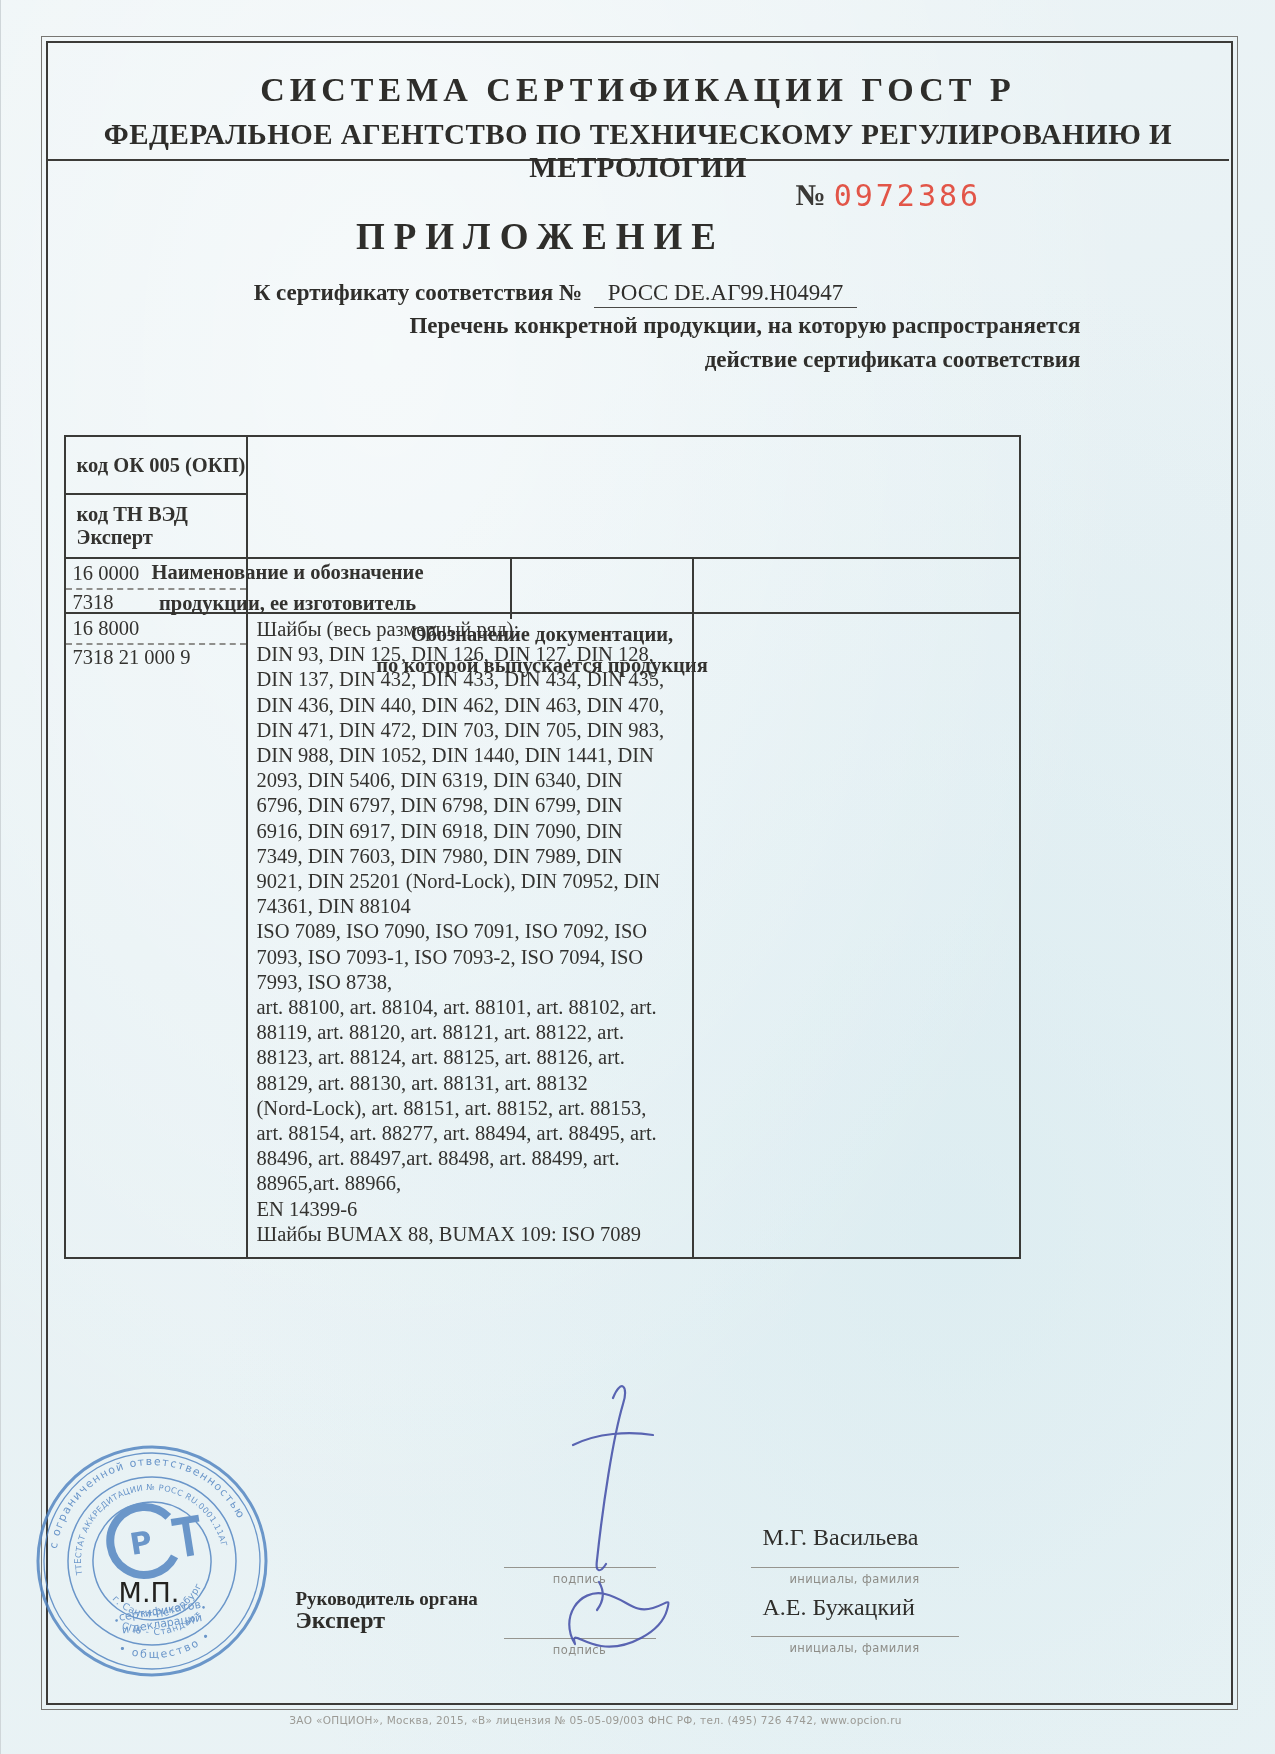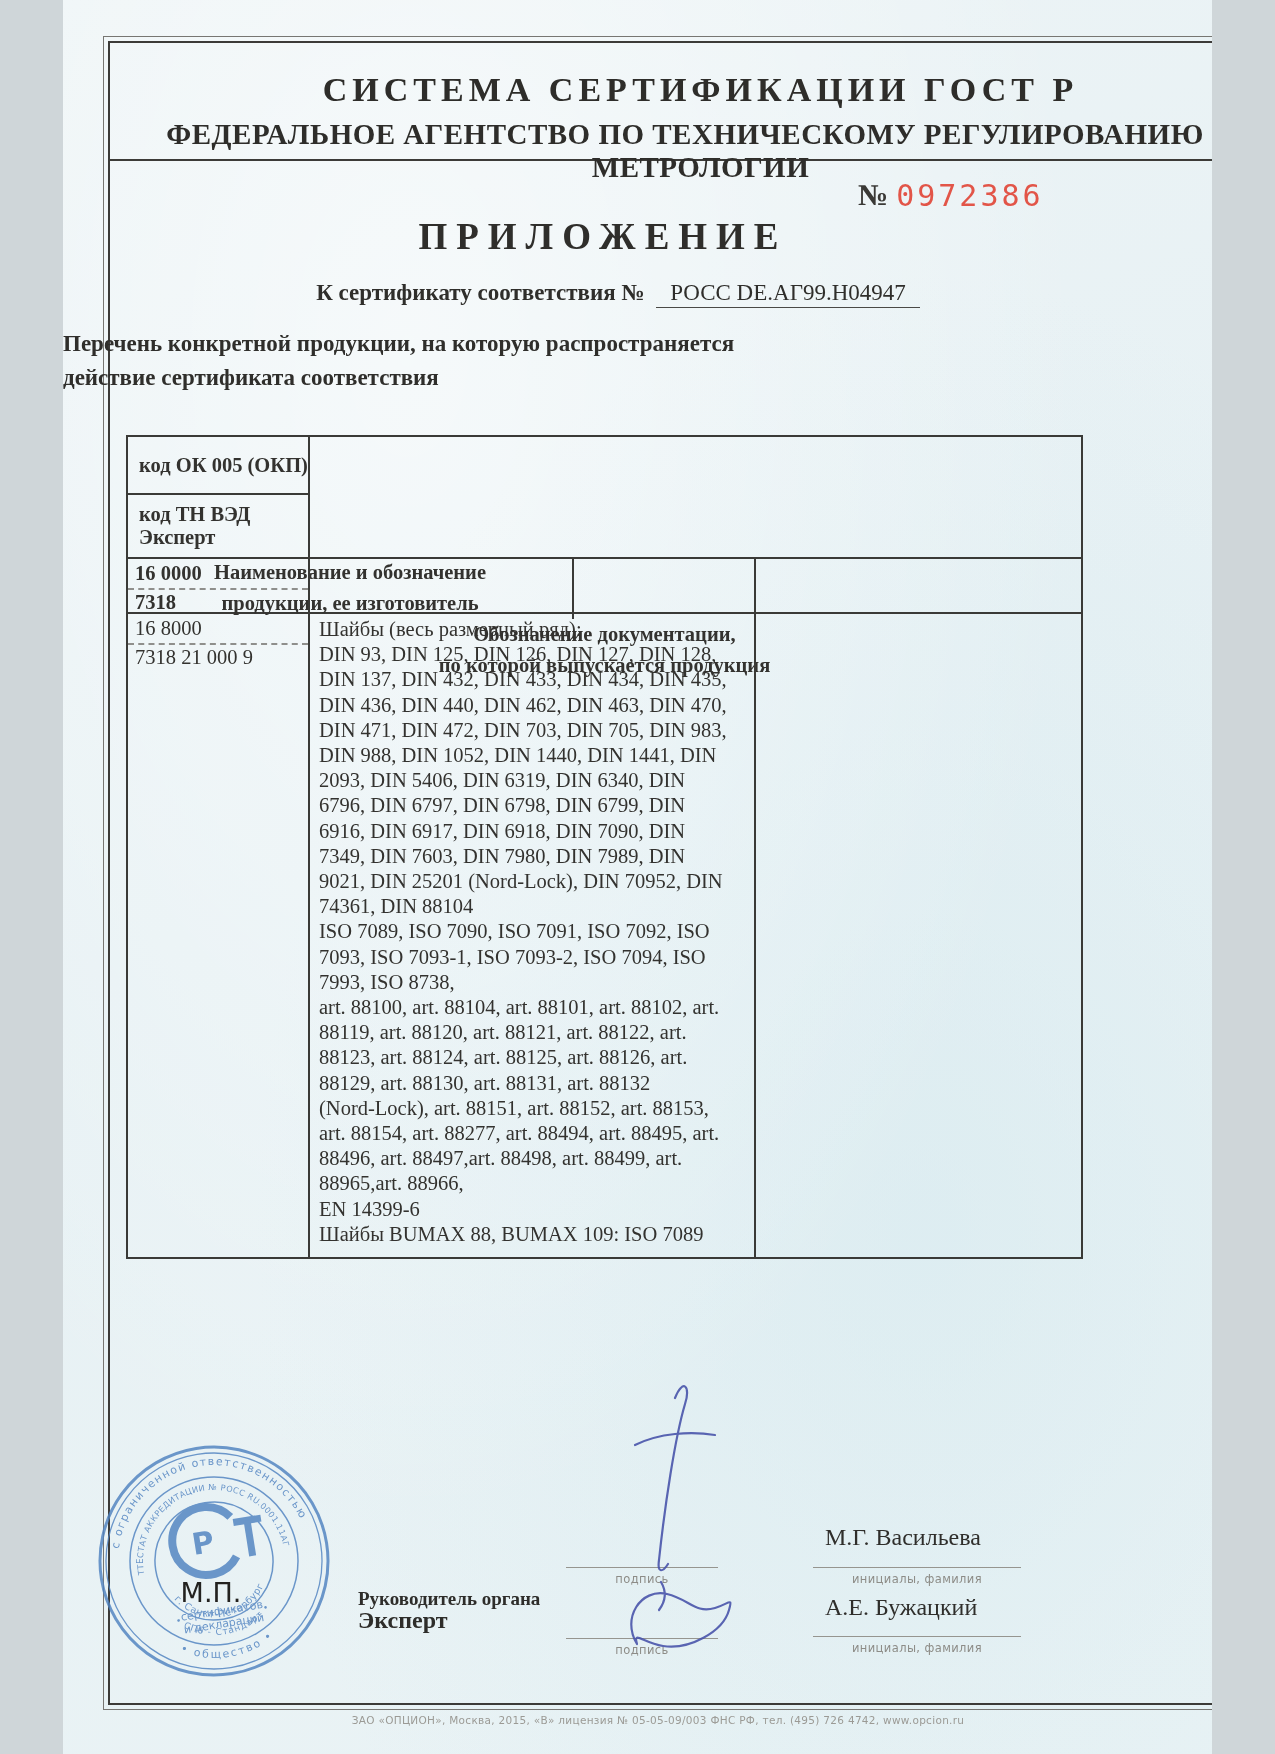--- a/index.html
+++ b/index.html
@@ -1,18 +1,18 @@
 <!DOCTYPE html>
 <html><head>
 <meta charset="utf-8">
 <style>
   html,body{margin:0;padding:0;background:#cfd6d9;}
   .page{
     position:relative;
-    width:1149px;height:1754px;
+    width:1274px;height:1754px;
     margin:0 auto;
     background:
       radial-gradient(ellipse at 30% 20%, rgba(255,255,255,.55), rgba(255,255,255,0) 60%),
       radial-gradient(ellipse at 75% 70%, rgba(210,232,238,.5), rgba(210,232,238,0) 55%),
       linear-gradient(160deg,#edf4f6 0%,#e7f1f4 45%,#eaf3f5 100%);
     font-family:"Liberation Serif","DejaVu Serif",serif;
     color:#33322f;
     overflow:hidden;
   }
   
@@ -31,27 +31,27 @@
   .form-number .digits{
     font-family:"DejaVu Sans Mono",monospace;font-size:30px;letter-spacing:3px;
     color:#e25548;margin-left:8px;
   }
   
   .doc-title{position:absolute;left:0;top:215px;width:1080px;text-align:center;
     font-size:37px;font-weight:bold;letter-spacing:9px;color:#2f2e2b;}
   .cert-ref{position:absolute;left:0;top:280px;width:1110px;text-align:center;
     font-size:23px;font-weight:bold;color:#2f2e2b;}
   .cert-ref .refnum{font-weight:normal;border-bottom:1.5px solid #4a4946;padding:0 14px 2px 14px;margin-left:6px;}
-  .purpose{position:absolute;left:0;top:327px;width:1080px;text-align:left;
+  .purpose{position:absolute;left:0;top:309px;width:1080px;text-align:right;
     font-size:23px;font-weight:bold;line-height:34px;color:#2f2e2b;white-space:pre-line;}
   
   .ctable{position:absolute;left:63px;top:435px;width:957px;border:2px solid #3a3a37;box-sizing:border-box;}
   .trow{display:flex;box-sizing:border-box;}
   .thead{height:122px;border-bottom:2px solid #3a3a37;flex-direction:column;}
-  .r1{height:55px;border-bottom:2px solid #3a3a37;font-weight:bold;}
+  .r1{height:55px;border-bottom:2px solid #3a3a37;}
   .c1{width:182px;border-right:2px solid #3a3a37;box-sizing:border-box;position:relative;}
   .c2{width:446px;border-right:2px solid #3a3a37;box-sizing:border-box;}
   .c3{flex:1;box-sizing:border-box;}
   .h-c1-top{height:58px;border-bottom:2px solid #3a3a37;display:flex;align-items:center;
     padding-left:11px;font-size:20.5px;font-weight:bold;box-sizing:border-box;}
   .h-c1-bot{height:62px;display:flex;align-items:center;padding-left:11px;font-size:20.5px;font-weight:bold;box-sizing:border-box;}
   .h-center{display:flex;align-items:center;justify-content:center;height:100%;
     text-align:center;font-size:20.5px;font-weight:bold;line-height:31px;white-space:pre-line;}
   .code-top{font-size:20.5px;padding:3px 0 0 7px;height:24px;}
   .dash{border-top:2px dashed #8f8f8c;margin-top:2px;}

